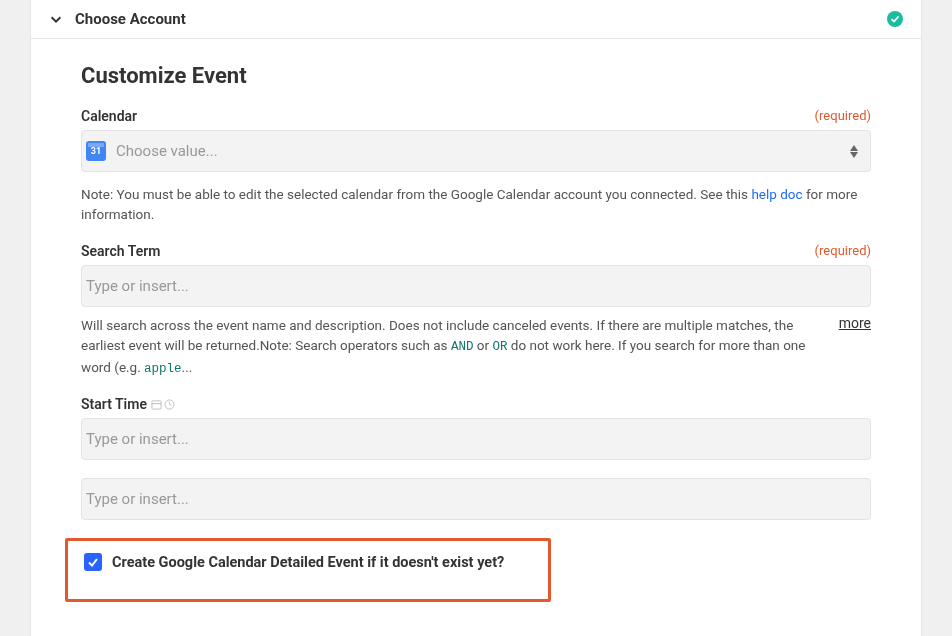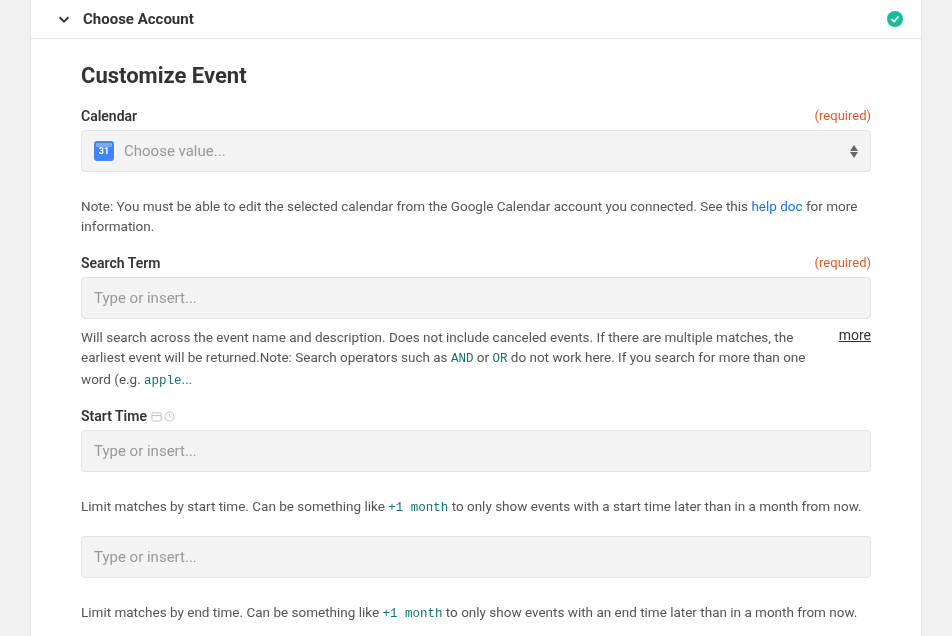--- a/index.html
+++ b/index.html
@@ -16,21 +16,21 @@
     .page {
       background: #fff;
       margin: 0 30px;
       border-left: 1px solid #e5e5e5;
       border-right: 1px solid #e5e5e5;
       min-height: 636px;
     }
     .section-header {
       display: flex;
       align-items: center;
-      padding: 10px 26px;
+      padding: 10px 18px;
       border-bottom: 1px solid #e5e5e5;
       position: relative;
     }
     .chevron {
       width: 14px;
       height: 14px;
       margin-right: 12px;
       flex-shrink: 0;
     }
     .section-title {
@@ -73,21 +73,21 @@
       opacity: 0.5;
     }
     .required {
       color: #e25a2b;
       font-size: 13px;
     }
     .input-box {
       background: #f3f3f3;
       border: 1px solid #e3e3e3;
       border-radius: 4px;
-      padding: 10px 12px;
+      padding: 10px 4px;
       font-size: 15px;
       color: #999;
       position: relative;
       display: flex;
       align-items: center;
       min-height: 42px;
     }
     .input-box .placeholder {
       color: #999;
     }
@@ -123,21 +123,21 @@
       flex-direction: column;
       gap: 1px;
     }
     .sort-arrows svg {
       width: 8px;
       height: 6px;
     }
     .help-text {
       font-size: 13.5px;
       color: #555;
-      margin-top: 24px;
+      margin-top: 12px;
       line-height: 1.5;
     }
     .help-text a {
       color: #1f6feb;
       text-decoration: none;
     }
     .help-text code, .code {
       font-family: "SFMono-Regular", Consolas, "Liberation Mono", Menlo, monospace;
       font-size: 12.5px;
       color: #0f766e;
@@ -267,31 +267,25 @@
             <svg width="11" height="11" viewBox="0 0 12 12">
                 <circle cx="6" cy="6" r="5" fill="none" stroke="#777" stroke-width="1"></circle>
                 <polyline points="6,3 6,6 8,7" fill="none" stroke="#777" stroke-width="1"></polyline>
               </svg>
           </span>
         </div>
       </div>
       <div class="input-box">
         <span class="placeholder">Type or insert...</span>
       </div>
-      <div class="help-text">
-        <span>Limit matches by start time. Can be something like </span><span class="code">+1 month</span><span> to only show events with a start time later than in a month from now.</span>
-      </div>
     </div>
 
     <div class="field">
       <div class="input-box">
         <span class="placeholder">Type or insert...</span>
-      </div>
-      <div class="help-text">
-        <span>Limit matches by end time. Can be something like </span><span class="code">+1 month</span><span> to only show events with an end time later than in a month from now.</span>
       </div>
     </div>
 
     <div class="checkbox-section">
       <div class="checkbox-row">
         <span class="checkbox">
           <svg viewBox="0 0 12 12">
             <polyline points="2,6.5 5,9.5 10,3" fill="none" stroke="#fff" stroke-width="2"></polyline>
           </svg>
         </span>

